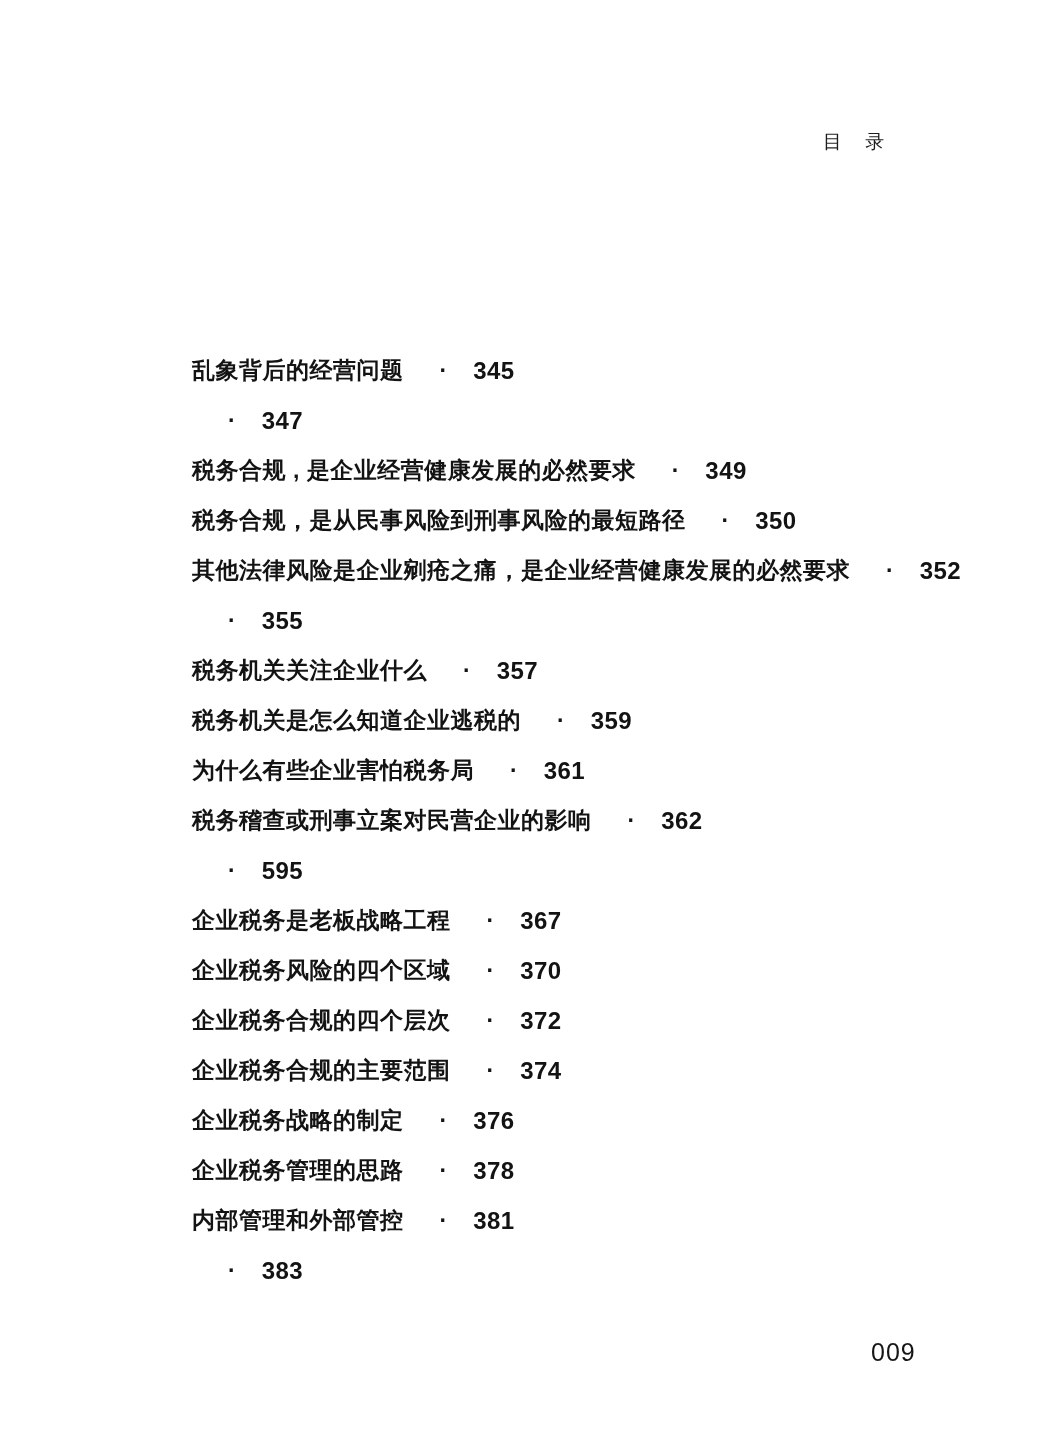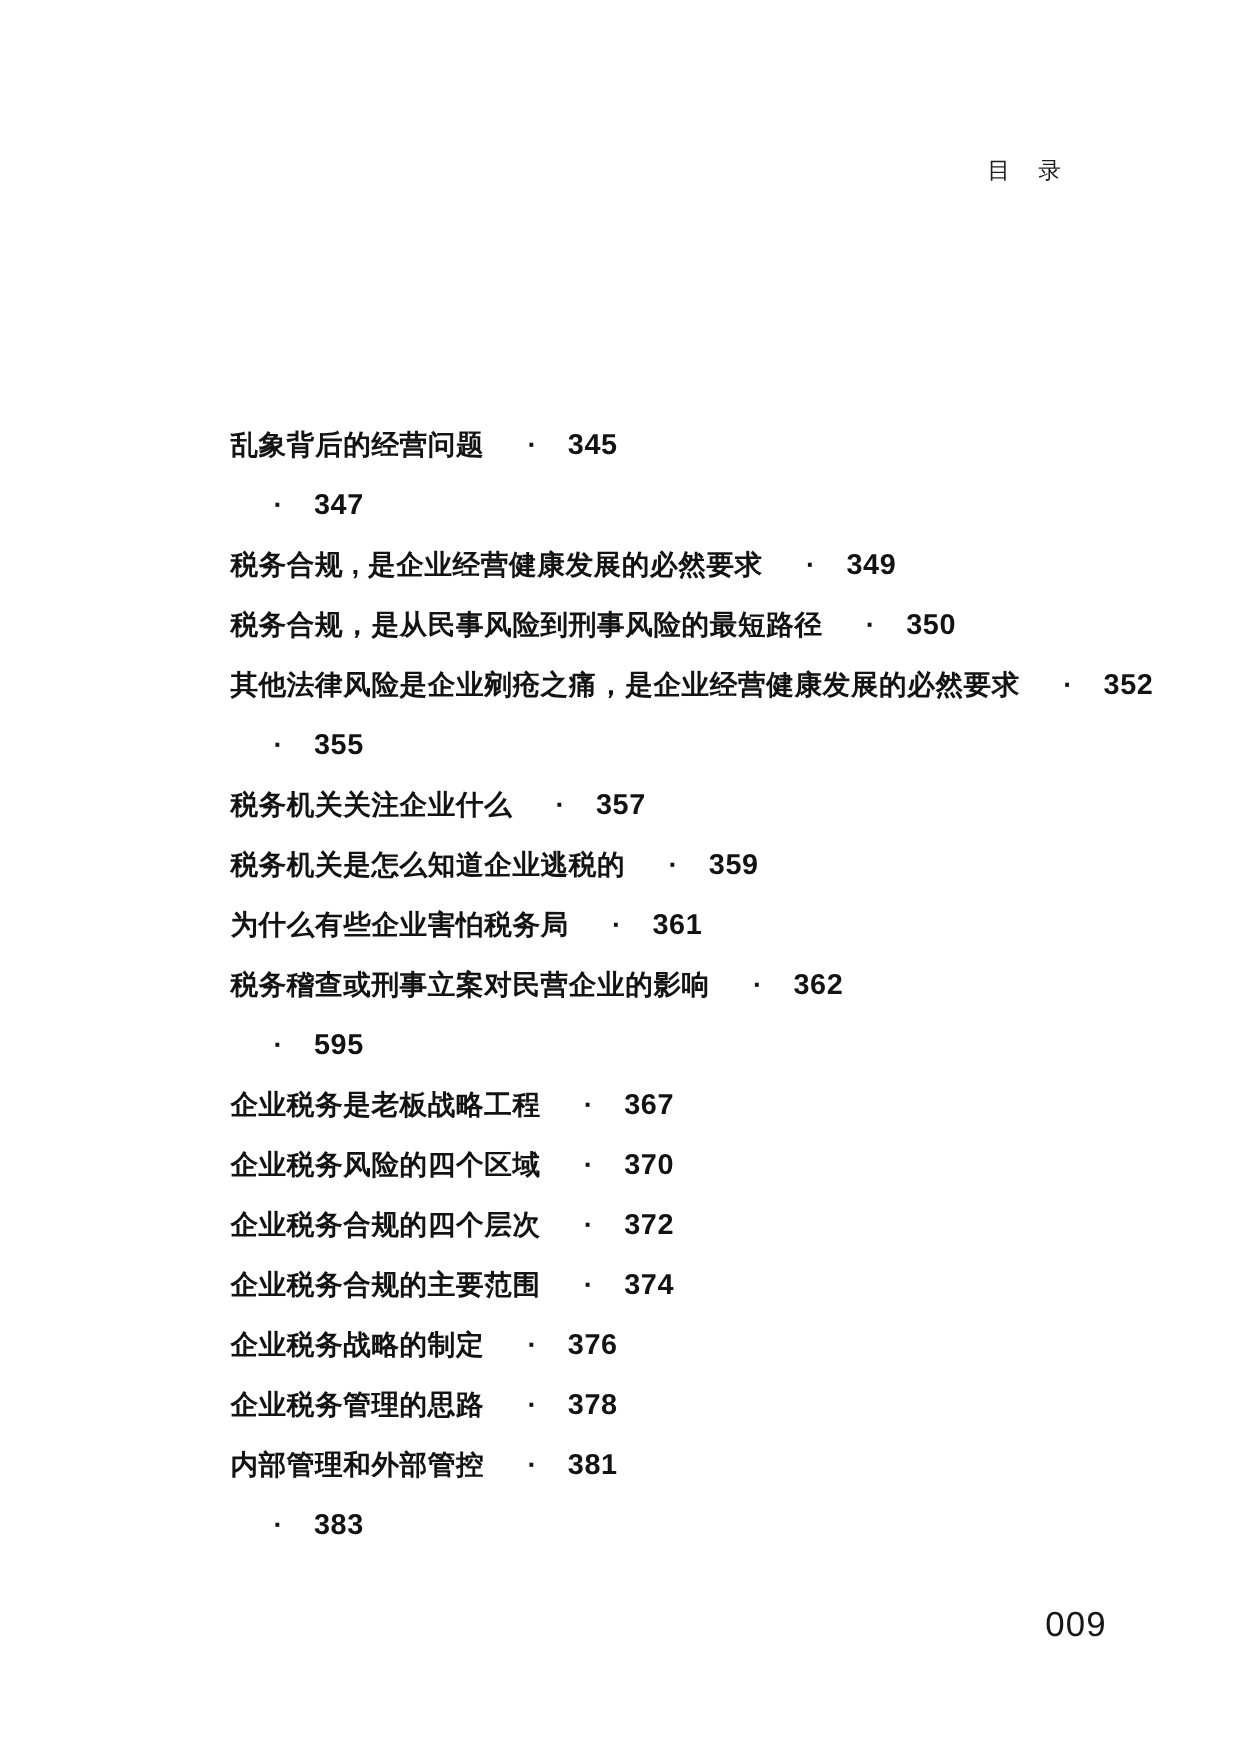--- a/index.html
+++ b/index.html
@@ -56,21 +56,21 @@
     margin-left: 26px;
     font-weight: 600;
     color: #131313;
     font-size: 24px;
     letter-spacing: 0.5px;
   }
   .folio {
     position: absolute;
     top: 1338px;
     left: 871px;
-    font-size: 29px;
+    font-size: 25px;
     font-weight: 500;
     color: #161616;
     letter-spacing: 1px;
   }
 </style>
 </head>
 <body>
 
 <div class="page">
 

